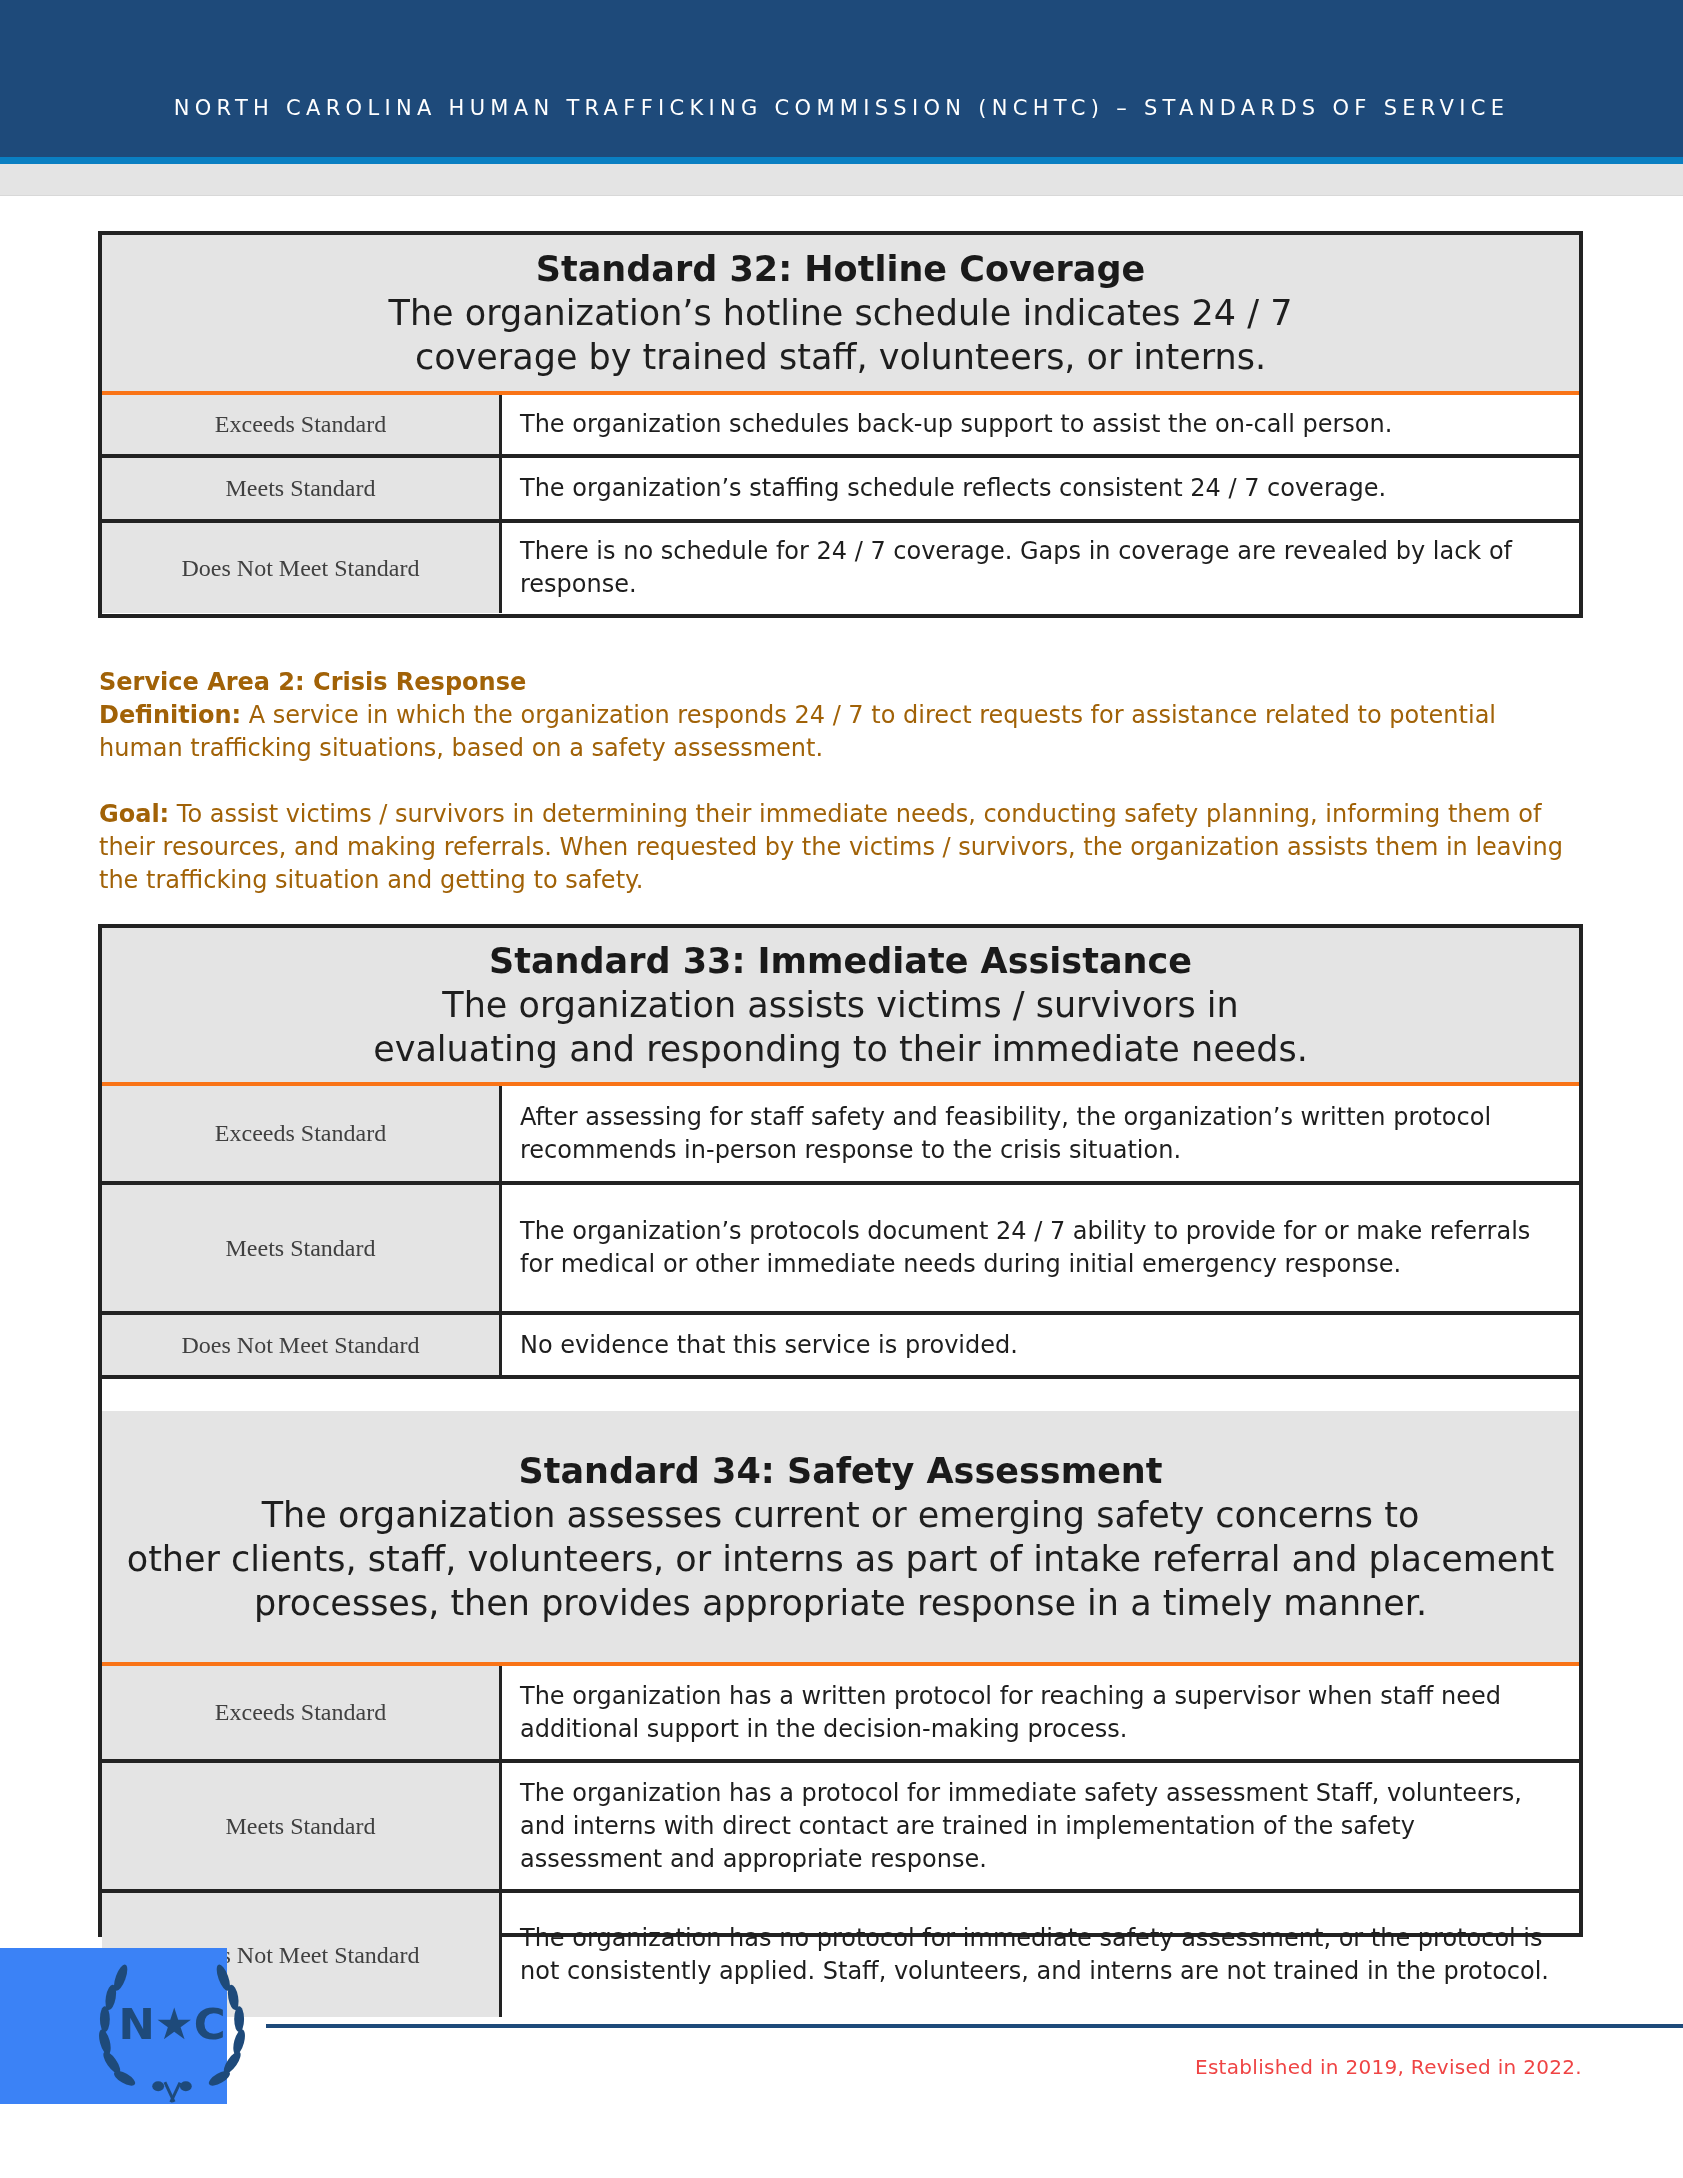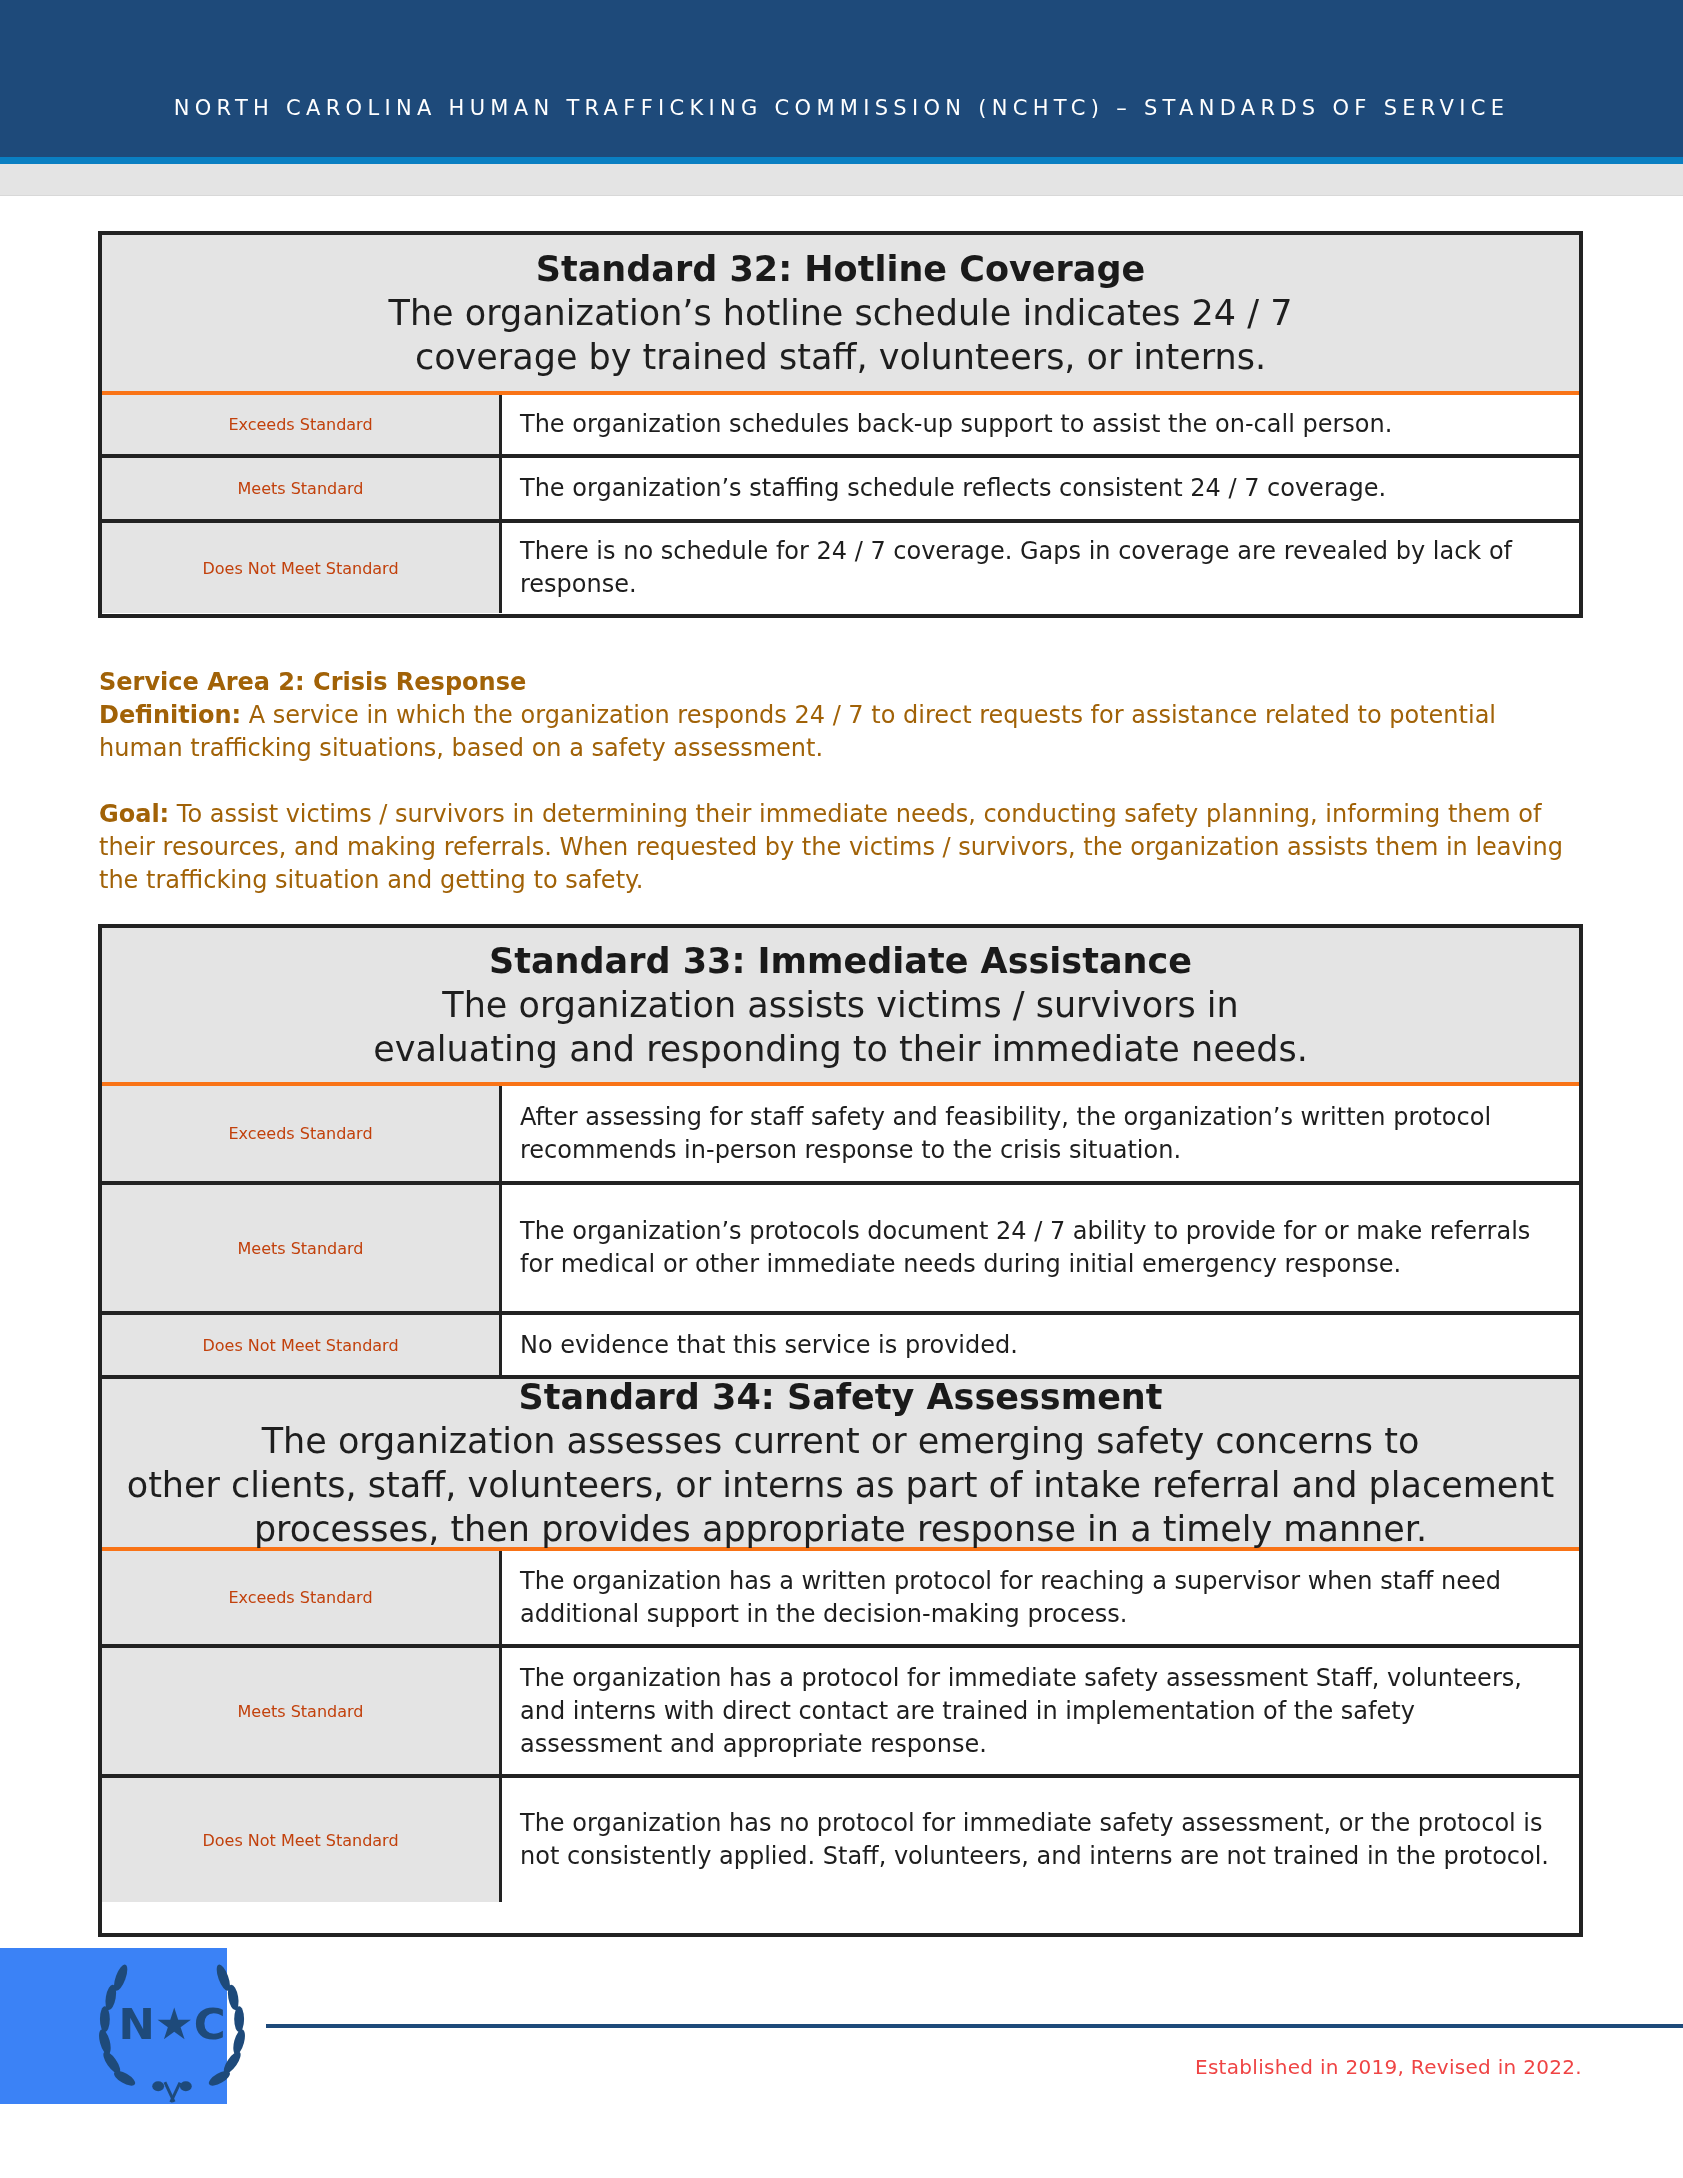--- a/index.html
+++ b/index.html
@@ -19,21 +19,21 @@
   .std-head {
     background: #e4e4e4; text-align: center; border-bottom: 4px solid #f97316;
     display: flex; flex-direction: column; justify-content: center; align-items: center;
   }
   .std-title { font-weight: bold; font-size: 35px; line-height: 44px; color: #1a1a1a; }
   .std-sub { font-size: 35px; line-height: 44px; color: #1e1e1e; white-space: pre-line; }
   .std-row { display: flex; border-bottom: 4px solid #222; }
   .std-row:last-child { border-bottom: none; }
   .std-label {
     width: 400px; flex: 0 0 400px; background: #e4e4e4; border-right: 3px solid #222;
-    display: flex; align-items: center; justify-content: center; font-size: 16px; color: #c2410c;
+    display: flex; align-items: center; justify-content: center; font-size: 24px; color: #404040; font-family: Liberation Serif, serif;
   }
   .std-desc {
     flex: 1; padding: 0 18px 0 18px; display: flex; align-items: center;
     font-size: 24px; line-height: 33px; color: #1e1e1e; border-radius: 12px;
   }
 
   .sa-block { position: absolute; left: 99px; width: 1485px; font-size: 24px; line-height: 33px; color: #a16207; }
   .sa-block b { font-weight: bold; }
 
   .foot-logo { position: absolute; left: 0; top: 1948px; width: 227px; height: 156px; background: #3b82f6; }
@@ -86,21 +86,21 @@
     <div class="std-desc">After assessing for staff safety and feasibility, the organization’s written protocol recommends in-person response to the crisis situation.</div>
   </div>
   <div class="std-row" style="height:130px;">
     <div class="std-label">Meets Standard</div>
     <div class="std-desc">The organization’s protocols document 24 / 7 ability to provide for or make referrals for medical or other immediate needs during initial emergency response.</div>
   </div>
   <div class="std-row" style="height:64px; border-bottom:4px solid #222;">
     <div class="std-label">Does Not Meet Standard</div>
     <div class="std-desc">No evidence that this service is provided.</div>
   </div>
-  <div class="std-head" style="height:172px;">
+  <div class="std-head" style="height:255px;margin-top:32px;">
     <div class="std-title">Standard 34: Safety Assessment</div>
     <div class="std-sub">The organization assesses current or emerging safety concerns to
 other clients, staff, volunteers, or interns as part of intake referral and placement
 processes, then provides appropriate response in a timely manner.</div>
   </div>
   <div class="std-row" style="height:97px;">
     <div class="std-label">Exceeds Standard</div>
     <div class="std-desc">The organization has a written protocol for reaching a supervisor when staff need additional support in the decision-making process.</div>
   </div>
   <div class="std-row" style="height:130px;">

